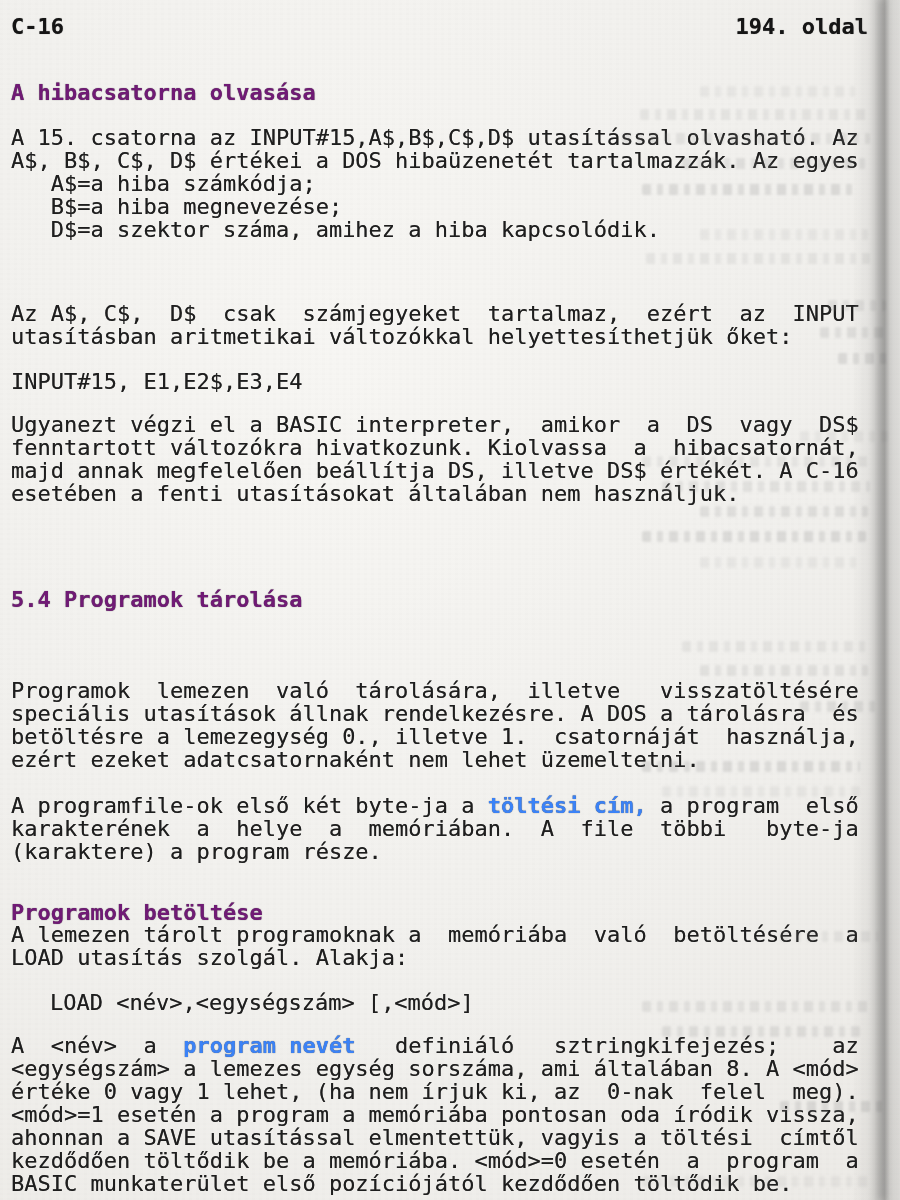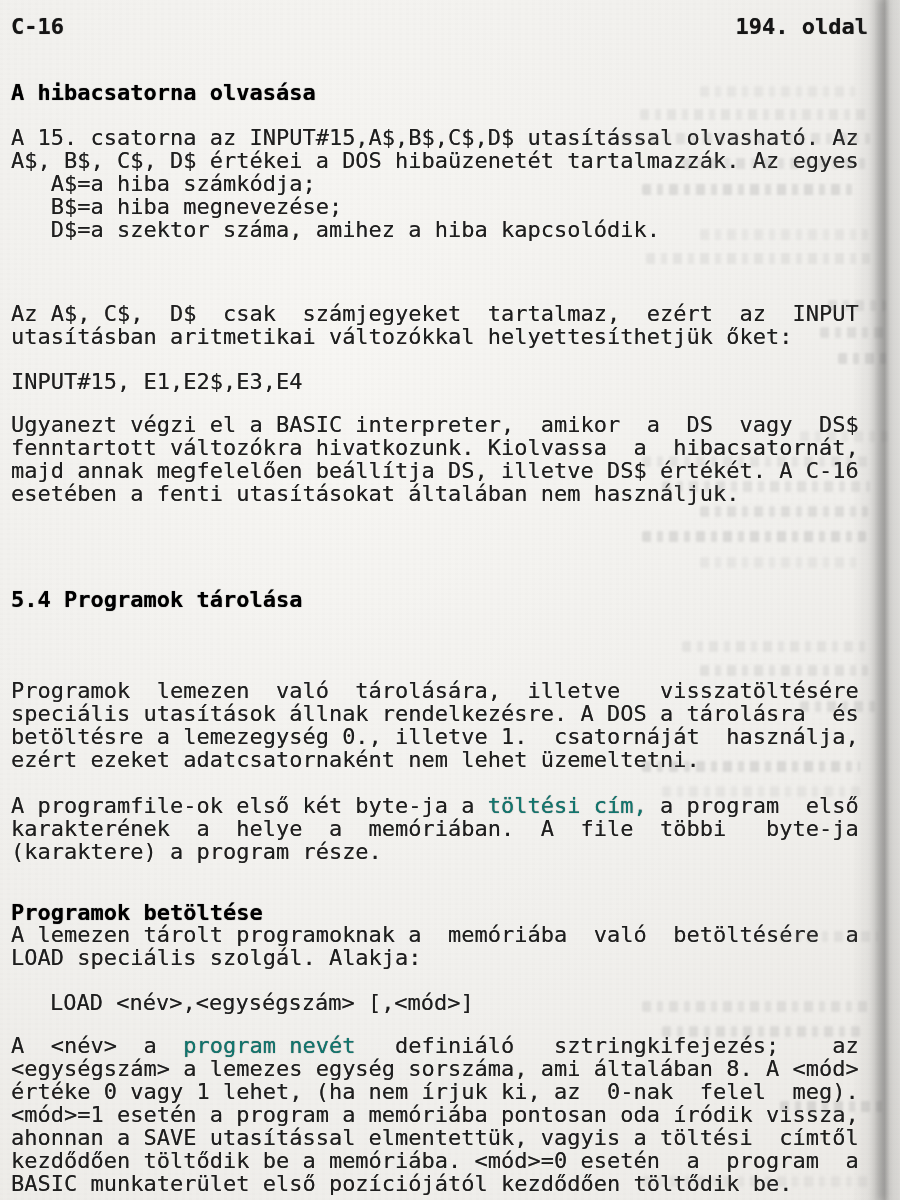--- a/index.html
+++ b/index.html
@@ -12,22 +12,22 @@
   .page{position:absolute;inset:0;padding-left:48px;}
   .header{
     position:absolute;top:15px;left:11px;right:32px;
     display:flex;justify-content:space-between;
     font-size:22px;line-height:23px;font-weight:bold;color:#151515;
     white-space:pre;text-shadow:0 0 .7px rgba(10,10,10,.65);
   }
   .block{position:absolute;left:11px;color:#1e1e1e;}
   .line{white-space:pre;height:23px;line-height:23px;font-size:22px;
         text-shadow:0 0 .6px rgba(20,20,20,.6);}
-  .block.heading .line{font-weight:bold;color:#000000;text-shadow:0 0 .9px rgba(5,5,5,.7);}
-  .line .b{font-weight:normal;color:#0f766e;text-shadow:0 0 .9px rgba(5,5,5,.7);}
+  .block.heading .line{font-weight:bold;color:#701a75;text-shadow:0 0 .9px rgba(5,5,5,.7);}
+  .line .b{font-weight:bold;color:#3b82f6;text-shadow:0 0 .9px rgba(5,5,5,.7);}
   
   .edge-shadow{
     position:absolute;top:0;bottom:0;right:0;width:48px;pointer-events:none;
     background:linear-gradient(90deg,
       rgba(0,0,0,0) 0%,
       rgba(110,110,110,.10) 35%,
       rgba(90,90,90,.30) 58%,
       rgba(70,70,70,.38) 68%,
       rgba(130,130,130,.26) 80%,
       rgba(160,160,160,.22) 100%);
@@ -97,21 +97,21 @@
       <div class="block body" style="top: 794px;">
         <div class="line"><span>A programfile-ok első két byte-ja a </span><span class="b">töltési cím,</span><span> a program  első</span></div>
         <div class="line"><span>karakterének  a  helye  a  memóriában.  A  file  többi   byte-ja</span></div>
         <div class="line"><span>(karaktere) a program része.</span></div>
       </div>
       <div class="block heading" style="top: 901px;">
         <div class="line"><span>Programok betöltése</span></div>
       </div>
       <div class="block body" style="top: 923px;">
         <div class="line"><span>A lemezen tárolt programoknak a  memóriába  való  betöltésére  a</span></div>
-        <div class="line"><span>LOAD speciális szolgál. Alakja:</span></div>
+        <div class="line"><span>LOAD utasítás szolgál. Alakja:</span></div>
       </div>
       <div class="block code" style="top: 991px; margin-left: 39px;">
         <div class="line"><span>LOAD &lt;név&gt;,&lt;egységszám&gt; [,&lt;mód&gt;]</span></div>
       </div>
       <div class="block body" style="top: 1034px;">
         <div class="line"><span>A  &lt;név&gt;  a  </span><span class="b">program nevét</span><span>   definiáló   sztringkifejezés;    az</span></div>
         <div class="line"><span>&lt;egységszám&gt; a lemezes egység sorszáma, ami általában 8. A &lt;mód&gt;</span></div>
         <div class="line"><span>értéke 0 vagy 1 lehet, (ha nem írjuk ki, az  0-nak  felel  meg).</span></div>
         <div class="line"><span>&lt;mód&gt;=1 esetén a program a memóriába pontosan oda íródik vissza,</span></div>
         <div class="line"><span>ahonnan a SAVE utasítással elmentettük, vagyis a töltési  címtől</span></div>

